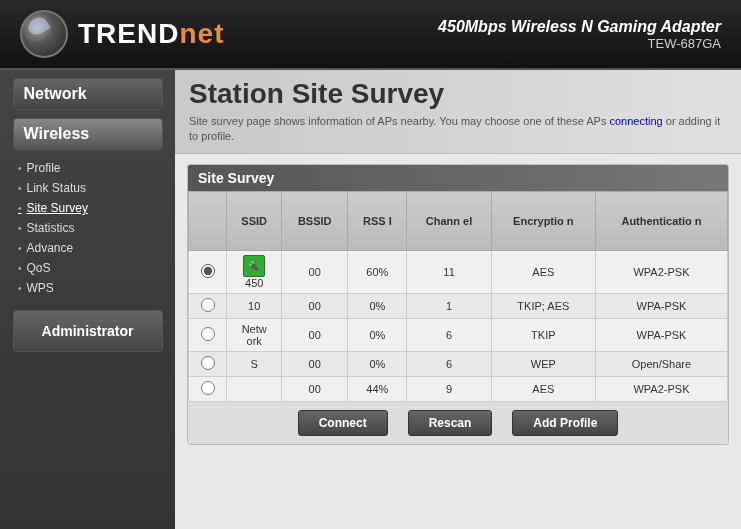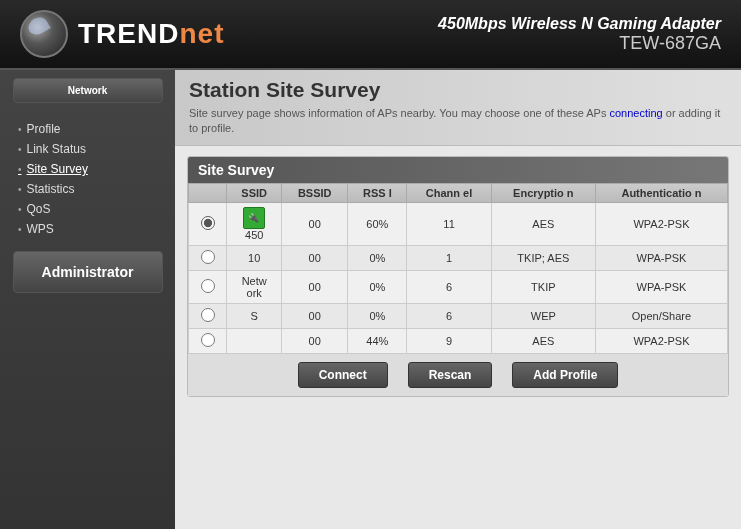--- a/index.html
+++ b/index.html
@@ -56,47 +56,46 @@
       margin-left: auto;
       text-align: right;
       color: white;
     }
     .header-right .device-name {
       font-size: 16px;
       font-weight: bold;
       font-style: italic;
     }
     .header-right .model {
-      font-size: 18px;
+      font-size: 13px;
       color: #ccc;
     }
 
     
     .main-layout {
       display: flex;
       height: 459px;
     }
 
     
     .sidebar {
       width: 175px;
       background: linear-gradient(to bottom, #444, #333);
       flex-shrink: 0;
       padding-top: 0;
     }
     .sidebar-btn {
       display: block;
       width: 150px;
-      margin: 8px auto 12px;
+      margin: 8px auto 4px;
       padding: 6px 10px;
       background: linear-gradient(to bottom, #666, #444);
       color: white;
-      font-size: 10px;
-      font-weight: bold;
-      text-align: center;
+      font-size: 16px;
+      font-weight: bold;
       border-radius: 4px;
       cursor: pointer;
       border: 1px solid #555;
     }
     .sidebar-btn.active {
       background: linear-gradient(to bottom, #888, #555);
     }
     .sidebar-menu {
       list-style: none;
       padding: 4px 0 4px 18px;
@@ -139,21 +138,21 @@
       background: #e8e8e8;
       padding: 0;
       overflow: hidden;
     }
     .page-title-bar {
       background: linear-gradient(to right, #c8c8c8, #e0e0e0);
       padding: 8px 14px;
       border-bottom: 1px solid #bbb;
     }
     .page-title {
-      font-size: 21px;
+      font-size: 28px;
       font-weight: bold;
       color: #333;
     }
     .page-desc {
       font-size: 11px;
       color: #555;
       margin-top: 4px;
       line-height: 1.4;
     }
     .page-desc a {
@@ -180,21 +179,21 @@
     
     .survey-table {
       width: 100%;
       border-collapse: collapse;
       font-size: 11px;
     }
     .survey-table thead tr {
       background: linear-gradient(to bottom, #ccc, #bbb);
     }
     .survey-table thead th {
-      padding: 3px 6px;
+      padding: 23px 6px;
       border: 1px solid #aaa;
       color: #333;
       font-size: 11px;
       font-weight: bold;
     }
     .survey-table tbody tr {
       background: #f0f0f0;
     }
     .survey-table tbody tr:nth-child(even) {
       background: #e8e8e8;
@@ -265,25 +264,27 @@
   <div class="header-right">
     <div class="device-name">450Mbps Wireless N Gaming Adapter</div>
     <div class="model">TEW-687GA</div>
   </div>
 </div>
 
 <div class="main-layout">
 
   <div class="sidebar">
     <div class="sidebar-btn">Network</div>
+    <div class="sidebar-btn active">Wireless</div>
     <ul class="sidebar-menu">
       <li>Profile</li>
       <li>Link Status</li>
       <li class="active-item">Site Survey</li>
       <li>Statistics</li>
+      <li>Advance</li>
       <li>QoS</li>
       <li>WPS</li>
     </ul>
     <div class="sidebar-section-label">Administrator</div>
   </div>
 
   <div class="content">
     <div class="page-title-bar">
       <div class="page-title">Station Site Survey</div>
       <div class="page-desc">

